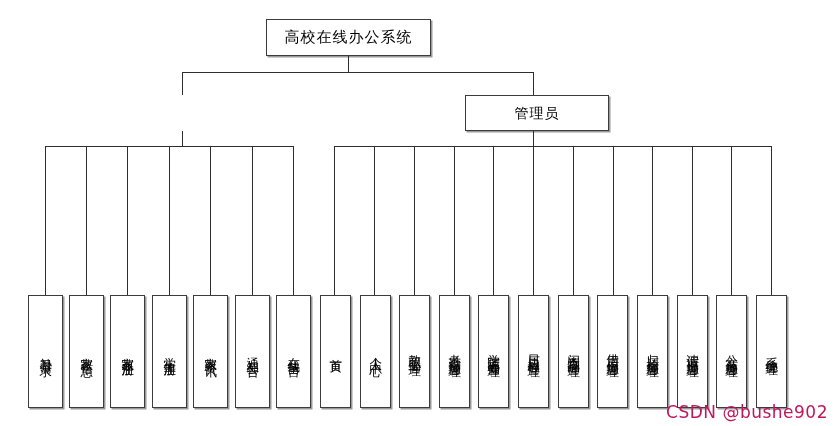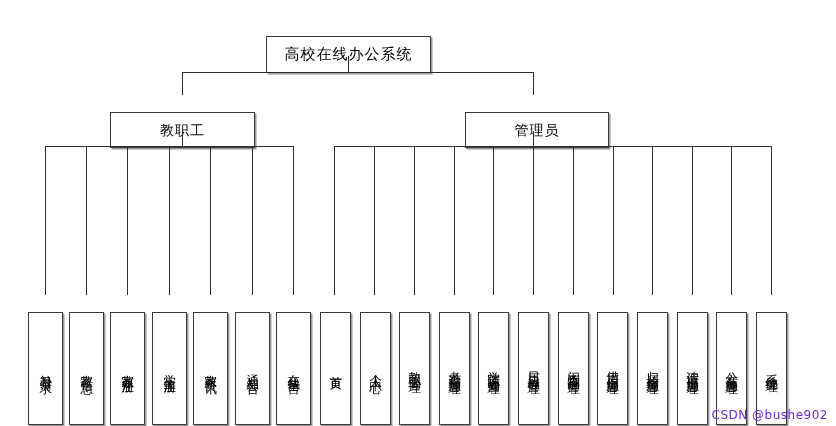--- a/index.html
+++ b/index.html
@@ -21,21 +21,20 @@
     position: absolute;
     box-sizing: border-box;
     background: #ffffff;
     border: 1px solid #3c3c3c;
     box-shadow: 1.5px 1.5px 0 0 #9a9a9a;
     display: flex;
     align-items: center;
     justify-content: center;
     color: #000000;
     line-height: 1.15;
-    margin-top: 17px;
   }
   .node.root {
     left: 266px;
     top: 19px;
     width: 165px;
     height: 37px;
     font-size: 15px;
     letter-spacing: 1px;
   }
   .node.level2 {
@@ -64,43 +63,40 @@
     position: absolute;
     background: #2e2e2e;
   }
   .line.v { width: 1px; }
   .line.h { height: 1px; }
 
   .watermark {
     position: absolute;
     right: 8px;
     bottom: 4px;
-    font-size: 12px;
-    color: #6d28d9;
+    font-size: 17px;
+    color: #be185d;
     letter-spacing: 0.5px;
     white-space: nowrap;
   }
 </style>
 </head>
 <body>
 
 <div id="canvas">
 
   <div class="node root">
     <span>高校在线办公系统</span>
   </div>
 
   <div class="line v" style="left:348px; top:56px; height:16px;"></div>
   <div class="line h" style="left:182px; top:72px; width:351px;"></div>
   <div class="line v" style="left:182px; top:72px; height:23px;"></div>
   <div class="line v" style="left:533px; top:72px; height:23px;"></div>
 
-  <div class="node level2 staff">
-    <span>教职工</span>
-  </div>
   <div class="node level2 admin">
     <span>管理员</span>
   </div>
 
   <div class="line v" style="left:182px; top:131px; height:15px;"></div>
   <div class="line h" style="left:45px; top:146px; width:249px;"></div>
 
   <div class="line v" style="left:533px; top:131px; height:15px;"></div>
   <div class="line h" style="left:334px; top:146px; width:437px;"></div>
 

